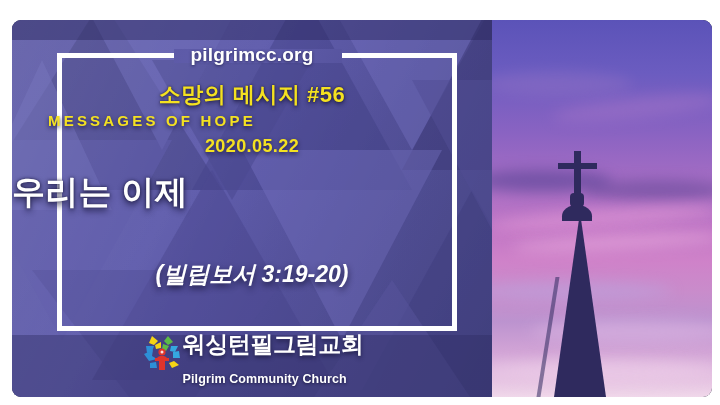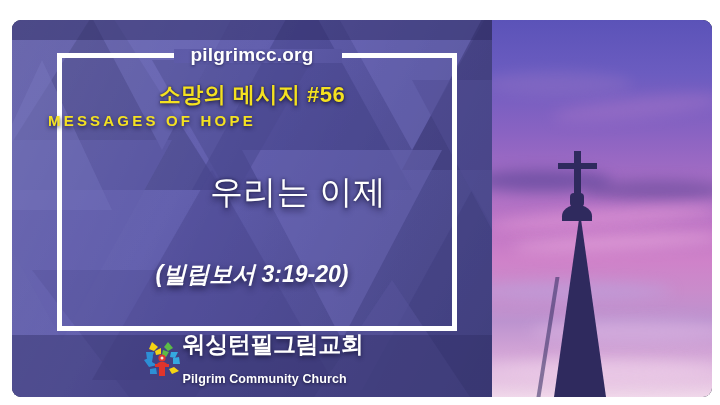--- a/index.html
+++ b/index.html
@@ -198,24 +198,23 @@
     font-weight:700;
     letter-spacing:.4px;
     text-shadow:0 2px 4px rgba(25,22,60,.85);
     white-space:nowrap;
   }
 
   .sermon-line1, .sermon-line2 {
     position:absolute;
     left:0;
     width:572px;
-    text-align:center;
     color:#ffffff;
     font-size:33px;
-    font-weight:400;
+    font-weight:700;
     letter-spacing:.3px;
     text-shadow:0 3px 6px rgba(22,20,56,.9), 0 0 3px rgba(22,20,56,.8);
     white-space:nowrap;
   }
   .sermon-line1 { top:150px; }
   .sermon-line2 { top:194px; }
 
   .scripture {
     position:absolute;
     left:0; top:239px;
@@ -241,21 +240,20 @@
     text-shadow:0 3px 6px rgba(22,20,56,.9);
     white-space:nowrap;
   }
 
   
   .logo-lockup {
     position:absolute;
     left:0; bottom:12px;
     width:480px;
     display:flex;
-    align-items:center;
     justify-content:center;
     gap:0;
   }
   .logo-mark {
     position:relative;
     width:42px; height:40px;
     flex:0 0 auto;
   }
   .logo-mark svg { display:block; }
   .logo-text { display:flex; flex-direction:column; align-items:flex-start; line-height:1; }
@@ -302,20 +300,21 @@
       <div class="band-top"></div>
       <div class="band-bottom"></div>
 
       <div class="frame"></div>
       <div class="frame-mask"></div>
 
       <div class="url">pilgrimcc.org</div>
 
       <div class="series-title">소망의 메시지 #56</div>
       <div class="series-sub">MESSAGES OF HOPE</div>
+      <div class="series-date">2020.05.22</div>
 
       <div class="sermon-line1">우리는 이제</div>
       <div class="scripture">(빌립보서 3:19-20)</div>
 
       <div class="logo-lockup">
         <div class="logo-mark">
           <svg width="42" height="40" viewBox="0 0 42 40" aria-hidden="true">
 
             <g>
 

